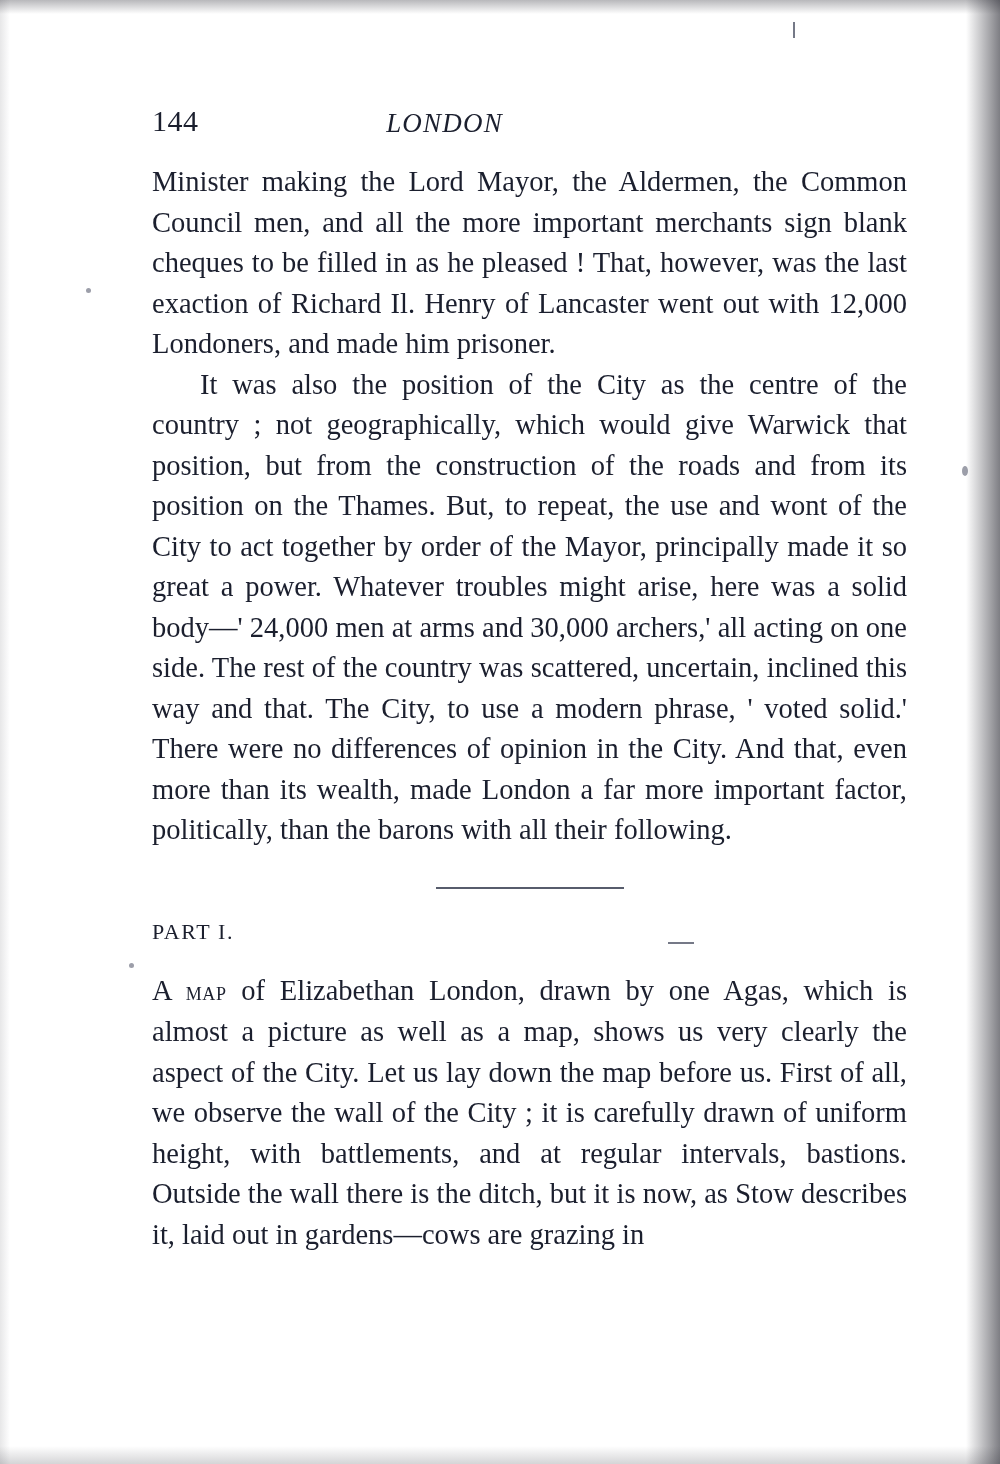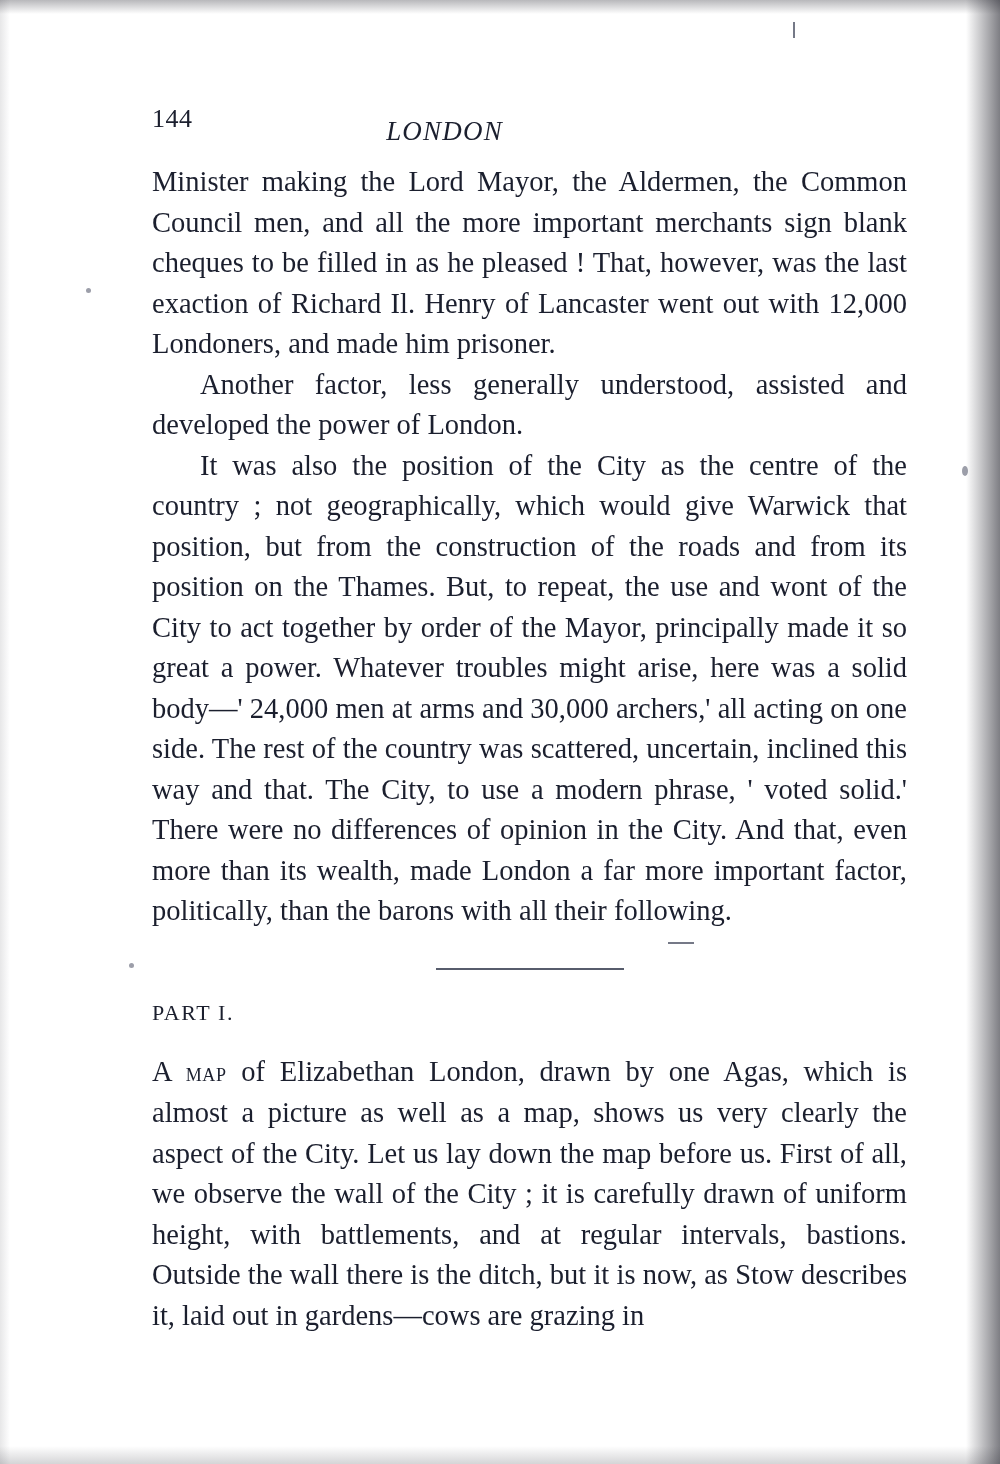--- a/index.html
+++ b/index.html
@@ -52,28 +52,28 @@
     width: 755px;
   }
   .header-row {
     position: relative;
     height: 46px;
   }
   .folio {
     position: absolute;
     left: 0;
     top: 8px;
-    font-size: 26px;
+    font-size: 30px;
     letter-spacing: 0.5px;
     color: #1b1f2e;
   }
   .running-head {
     position: absolute;
     left: 0;
-    top: 20px;
+    top: 12px;
     width: 585px;
     text-align: center;
     font-style: italic;
     font-size: 27px;
     letter-spacing: 1.2px;
     color: #1b1f2e;
   }
   p.body {
     margin: 0;
     font-size: 28.5px;
@@ -146,21 +146,20 @@
   <div class="tick" style="left:668px; top:942px; width:26px; height:2px;"></div>
 
   <div class="content">
 
     <div class="header-row">
       <div class="folio">144</div>
       <div class="running-head">LONDON</div>
     </div>
 
     <p class="body first">Minister making the Lord Mayor, the Aldermen, the Common Council men, and all the more important merchants sign blank cheques to be filled in as he pleased ! That, however, was the last exaction of Richard Il. Henry of Lancaster went out with 12,000 Londoners, and made him prisoner.</p>
-    <p class="body indent">Another factor, less generally understood, assisted and developed the power of London.</p>
     <p class="body indent">It was also the position of the City as the centre of the country ; not geographically, which would give Warwick that position, but from the construction of the roads and from its position on the Thames.  But, to repeat, the use and wont of the City to act together by order of the Mayor, principally made it so great a power.  Whatever troubles might arise, here was a solid body—' 24,000 men at arms and 30,000 archers,' all acting on one side. The rest of the country was scattered, uncertain, inclined this way and that.  The City, to use a modern phrase, ' voted solid.'  There were no differences of opinion in the City.  And that, even more than its wealth, made London a far more important factor, politically, than the barons with all their following.</p>
 
     <div class="rule"></div>
 
     <div class="part-label">PART I.</div>
 
     <p class="body" style="margin-top:26px;"><span>A</span><span> </span><span class="smallcaps">map</span><span> of Elizabethan London, drawn by one Agas, which is almost a picture as well as a map, shows us very clearly the aspect of the City.  Let us lay down the map before us.  First of all, we observe the wall of the City ; it is carefully drawn of uniform height, with battlements, and at regular intervals, bastions.  Outside the wall there is the ditch, but it is now, as Stow describes it, laid out in gardens—cows are grazing in</span></p>
 
   </div>
 </div>

